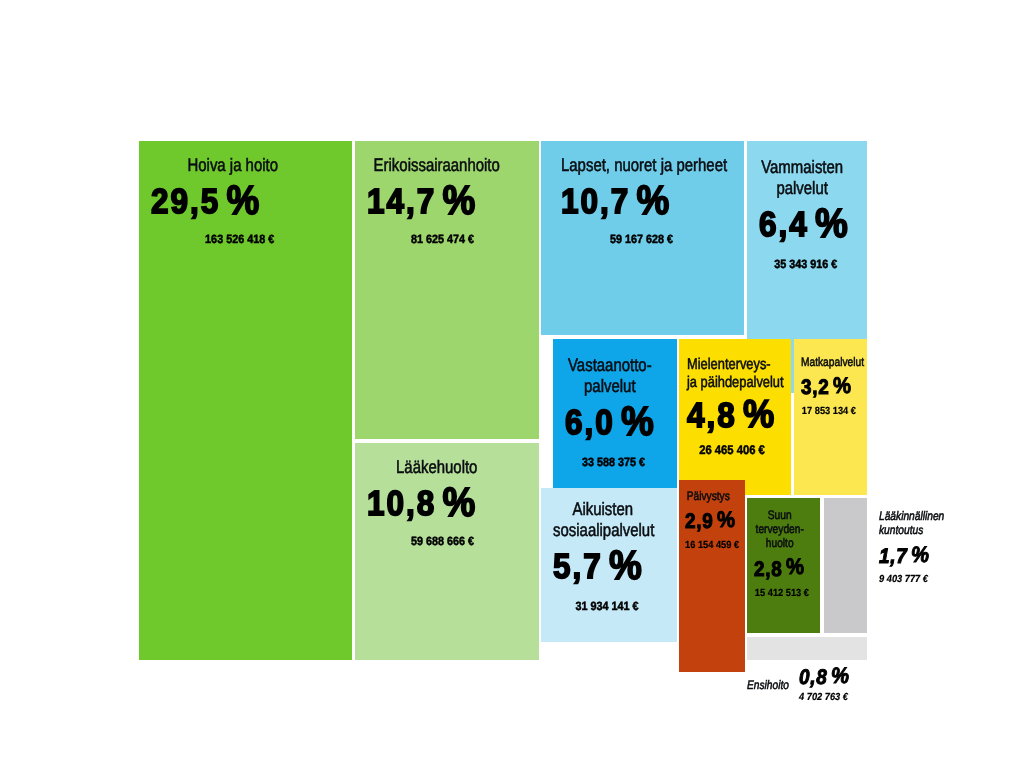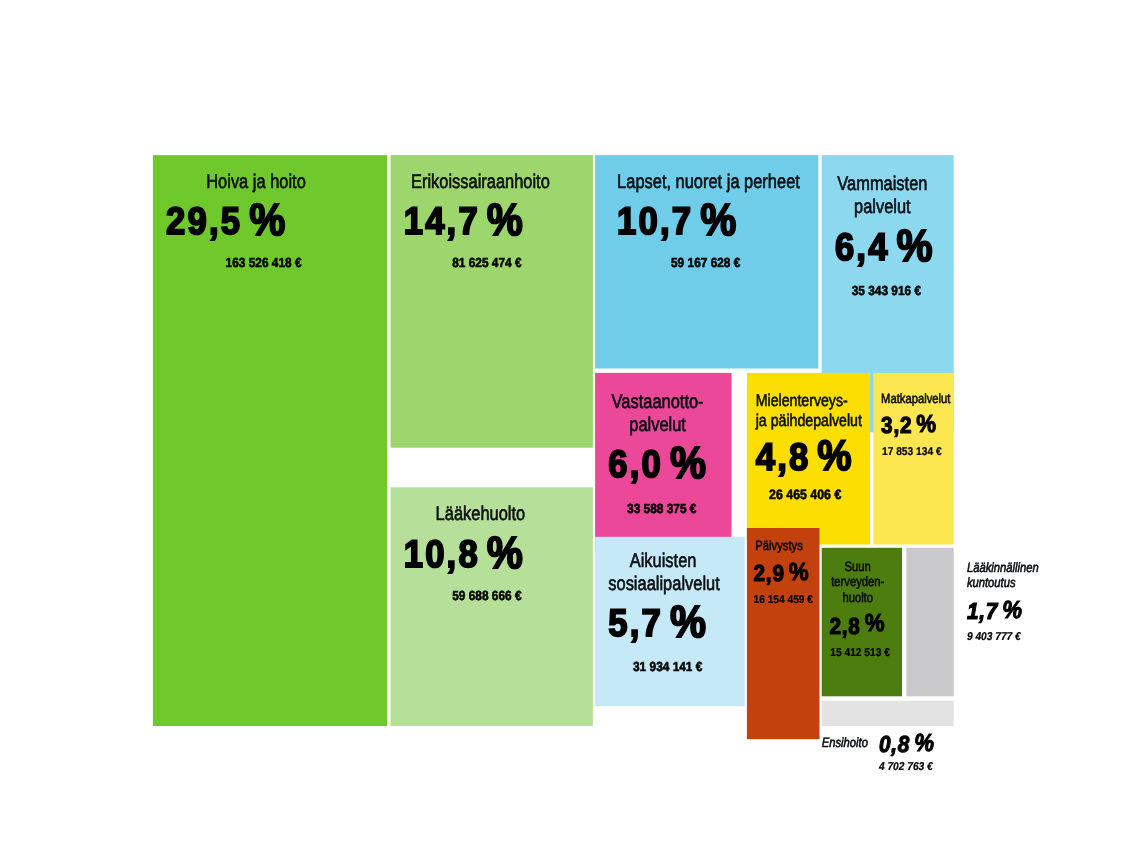--- a/index.html
+++ b/index.html
@@ -40,40 +40,40 @@
   .sz-md .pct{font-size:35px;line-height:35px;margin-top:6px;height:35px;}
   .sz-md .pct .unit{font-size:39px;line-height:39px;margin-left:7px;top:-3.5px;letter-spacing:0;}
   .sz-md .eur{font-size:12.5px;line-height:14px;margin-top:10px;}
 
   
   .sz-sm .lbl{font-size:12.3px;line-height:14.2px;}
   .sz-sm .pct{font-size:21px;line-height:21px;height:21px;margin-top:8px;-webkit-text-stroke:1.05px #000;letter-spacing:0.8px;transform:scaleX(0.90) translateZ(0);}
   .sz-sm .pct .unit{font-size:22.5px;line-height:22.5px;margin-left:4px;top:-2.5px;letter-spacing:0;-webkit-text-stroke:1.0px #000;}
   .sz-sm .eur{font-size:10.3px;line-height:11px;margin-top:8px;-webkit-text-stroke:0.2px #000;}
 
-  .outlbl.row{display:flex;align-items:flex-start;}
+  .outlbl.row{display:flex;align-items:center;}
   .outlbl.row .elbl{margin-top:1px;width:52px;flex:none;}
   .outlbl.row .rblock{flex:none;}
   .outlbl.row .pct{margin-top:0;}
 </style>
 </head>
 <body>
 
 <div class="stage">
   <div class="cell sz-lg" style="left:139px;top:141px;width:213px;height:519px;background:#6FC92D">
     <div class="pad" style="left:12px;top:14px">
       <div class="lbl">Hoiva ja hoito</div>
       <div class="pct">
           <span class="num">29,5</span>
           <span class="unit">%</span>
         </div>
       <div class="eur">163 526 418 €</div>
     </div>
   </div>
-  <div class="cell sz-lg" style="left:355px;top:141px;width:184px;height:266px;background:#9DD66C">
+  <div class="cell sz-lg" style="left:355px;top:141px;width:184px;height:298px;background:#9DD66C">
     <div class="pad" style="left:12px;top:14px">
       <div class="lbl">Erikoissairaanhoito</div>
       <div class="pct">
           <span class="num">14,7</span>
           <span class="unit">%</span>
         </div>
       <div class="eur">81 625 474 €</div>
     </div>
   </div>
   <div class="cell sz-lg" style="left:355px;top:443px;width:184px;height:217px;background:#B6E09A">
@@ -100,21 +100,21 @@
     <div class="pad" style="left:12px;top:16px">
       <div class="lbl">Vammaisten</div>
       <div class="lbl">palvelut</div>
       <div class="pct">
           <span class="num">6,4</span>
           <span class="unit">%</span>
         </div>
       <div class="eur">35 343 916 €</div>
     </div>
   </div>
-  <div class="cell sz-lg" style="left:541px;top:339px;width:124px;height:162px;background:#ec4899">
+  <div class="cell sz-lg" style="left:553px;top:339px;width:124px;height:162px;background:#0ea5e9">
     <div class="pad" style="left:12px;top:16px">
       <div class="lbl">Vastaanotto-</div>
       <div class="lbl">palvelut</div>
       <div class="pct">
           <span class="num">6,0</span>
           <span class="unit">%</span>
         </div>
       <div class="eur">33 588 375 €</div>
     </div>
   </div>

